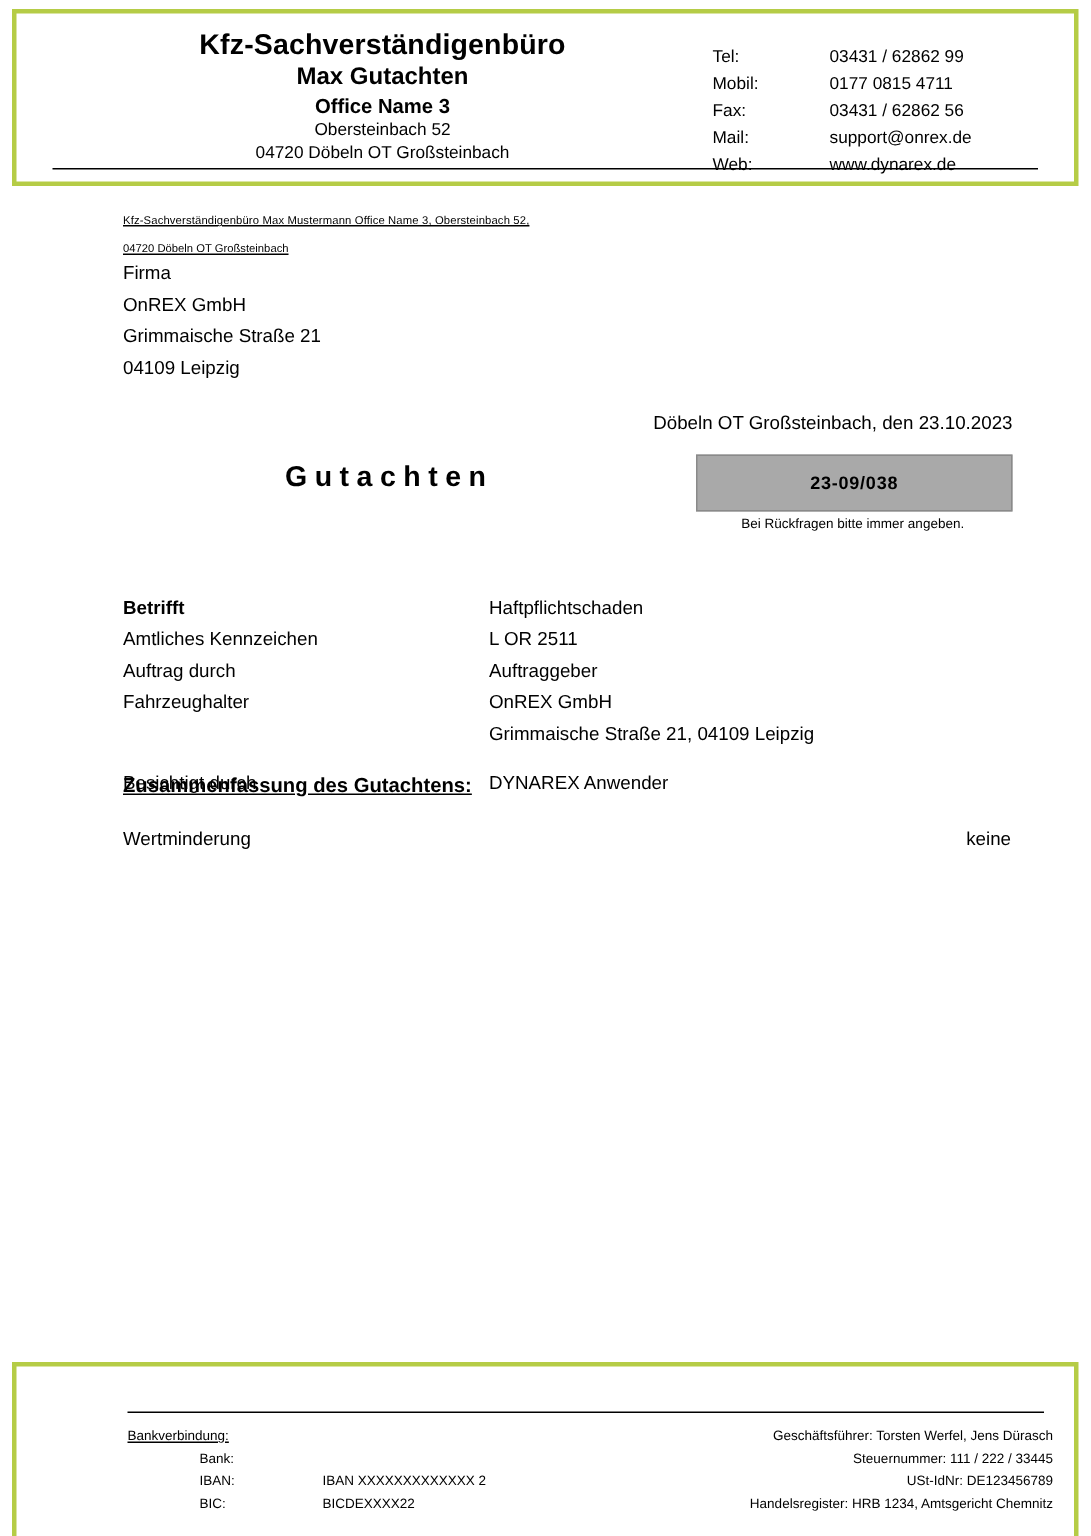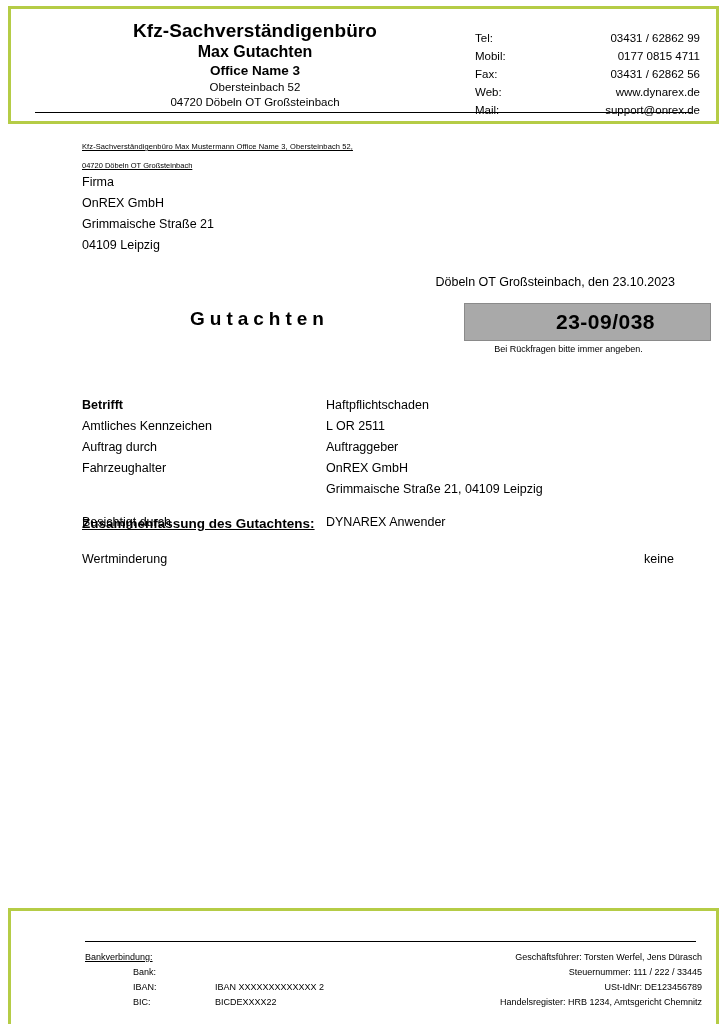--- a/index.html
+++ b/index.html
@@ -73,21 +73,20 @@
   .contact-row {
     display: flex;
     line-height: 18px;
   }
   .contact-label {
     width: 78px;
     flex: 0 0 78px;
   }
   .contact-value {
     flex: 1 1 auto;
-    text-align: right;
     padding-right: 6px;
   }
   .header-rule {
     position: absolute;
     left: 24px;
     right: 24px;
     bottom: 8px;
     border-bottom: 1px solid #000;
   }
 
@@ -140,24 +139,23 @@
     position: absolute;
     left: 464px;
     top: 303px;
     width: 209px;
     height: 36px;
     background: #a9a9a9;
     border: 1px solid #8a8a8a;
     display: flex;
     align-items: center;
     justify-content: center;
-    font-size: 21px;
+    font-size: 12px;
     font-weight: bold;
     letter-spacing: 0.5px;
-    padding-left: 36px;
   }
   .case-note {
     position: absolute;
     left: 464px;
     top: 344px;
     width: 209px;
     text-align: center;
     font-size: 9px;
   }
 
@@ -270,26 +268,26 @@
         </div>
         <div class="contact-row">
           <span class="contact-label">Mobil:</span>
           <span class="contact-value">0177 0815 4711</span>
         </div>
         <div class="contact-row">
           <span class="contact-label">Fax:</span>
           <span class="contact-value">03431 / 62862 56</span>
         </div>
         <div class="contact-row">
+          <span class="contact-label">Mail:</span>
+          <span class="contact-value">support@onrex.de</span>
+        </div>
+        <div class="contact-row">
           <span class="contact-label">Web:</span>
           <span class="contact-value">www.dynarex.de</span>
-        </div>
-        <div class="contact-row">
-          <span class="contact-label">Mail:</span>
-          <span class="contact-value">support@onrex.de</span>
         </div>
       </div>
     </div>
     <div class="header-rule"></div>
   </div>
 
   <div class="sender-line">Kfz-Sachverständigenbüro Max Mustermann Office Name 3, Obersteinbach 52,</div>
   <div class="sender-line2">04720 Döbeln OT Großsteinbach</div>
 
   <div class="recipient">

